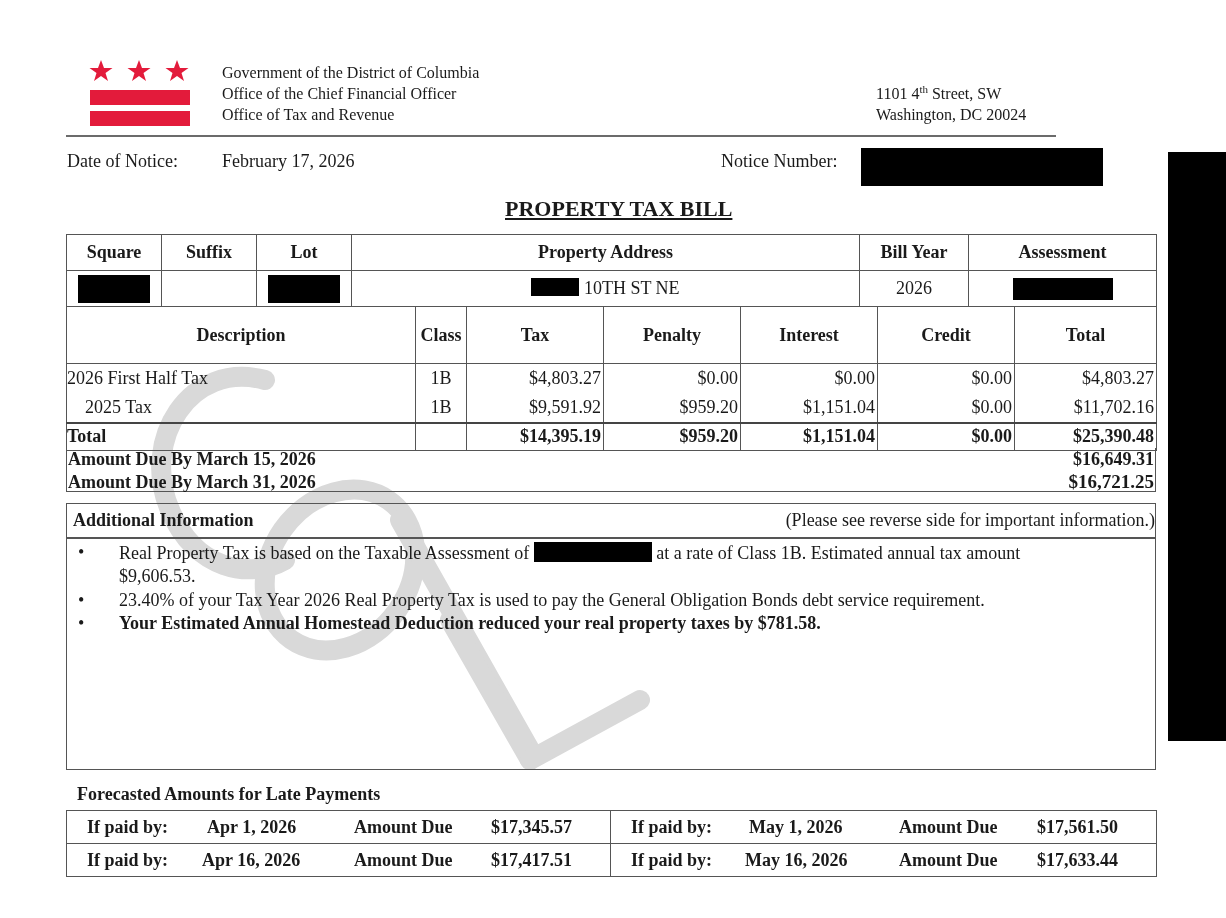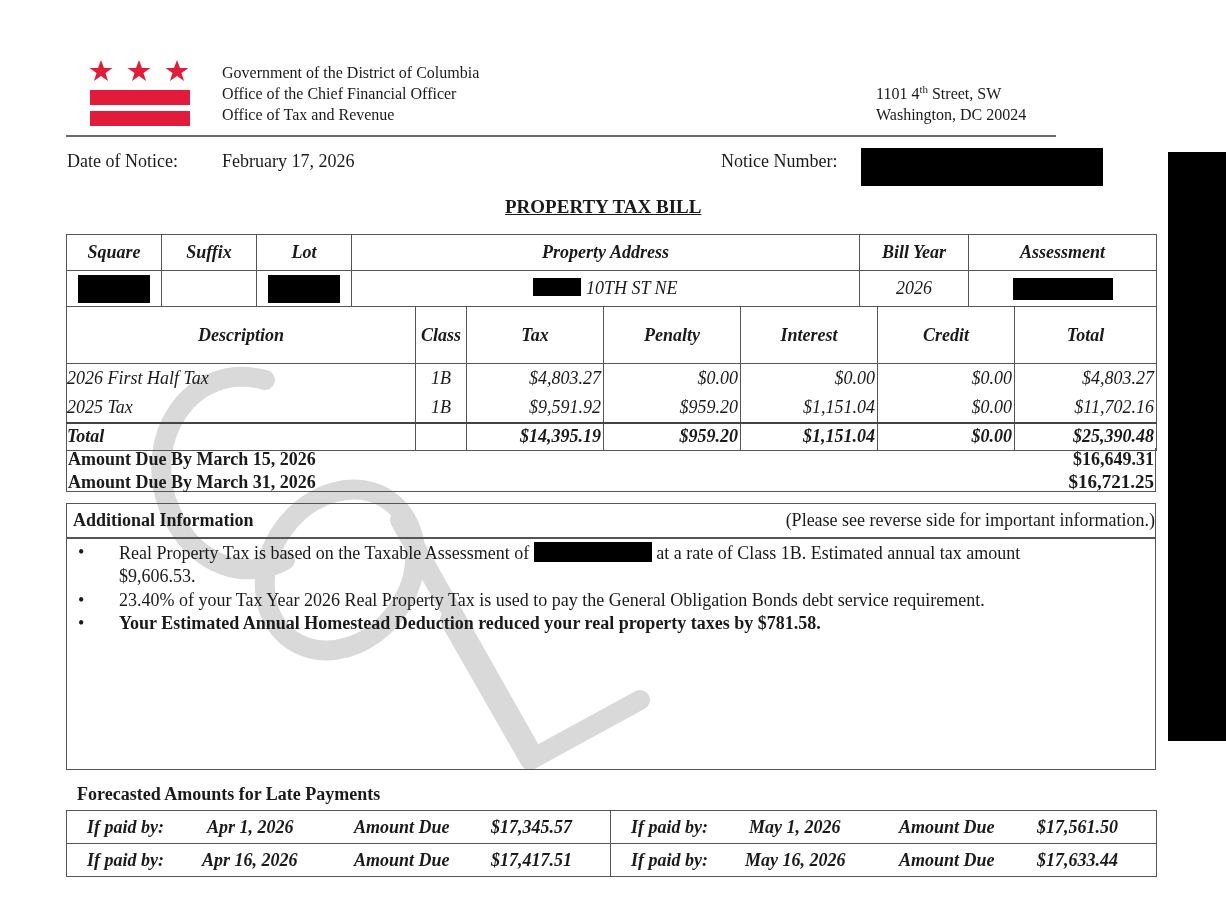--- a/index.html
+++ b/index.html
@@ -8,21 +8,21 @@
     font-family:"Liberation Serif", "DejaVu Serif", serif; color:#1a1a1a;
   }
   .abs { position:absolute; }
   .b { font-weight:bold; }
   .line { position:absolute; background:#6b6b6b; }
   .redact { position:absolute; background:#000; }
   .hdr-text { font-size:16px; line-height:21px; }
   .th { font-weight:bold; font-size:18px; text-align:center; }
   .r { text-align:right; }
   .c { text-align:center; }
-  table.grid { position:absolute; border-collapse:collapse; table-layout:fixed;font-style:italic; }
+  table.grid { position:absolute; border-collapse:collapse; table-layout:fixed; }
   table.grid td { border:1.5px solid #555; padding:0 2px; box-sizing:border-box; font-size:18px; white-space:nowrap; }
   .watermark { position:absolute; left:150px; top:320px; width:520px; height:470px; pointer-events:none; }
   .bullet { position:absolute; left:78px; font-size:18px; }
   .info-text { position:absolute; left:119px; font-size:18px; white-space:nowrap; }
   .late td { font-weight:bold; font-size:18px; }
 </style>
 </head>
 <body>
 
 <svg class="watermark" viewBox="0 0 520 470">
@@ -57,21 +57,21 @@
 </div>
 <div class="line" style="left:66px;top:135px;width:990px;height:2px;"></div>
 
 <div class="abs" style="left:67px;top:151px;font-size:18px;">Date of Notice:</div>
 <div class="abs" style="left:222px;top:151px;font-size:18px;">February 17, 2026</div>
 <div class="abs" style="left:721px;top:151px;font-size:18px;">Notice Number:</div>
 <div class="redact" style="left:861px;top:148px;width:242px;height:38px;"></div>
 
 <div class="redact" style="left:1168px;top:152px;width:58px;height:589px;"></div>
 
-<div class="abs b" style="left:505px;top:196px;font-size:19px;text-decoration:underline;">PROPERTY TAX BILL</div>
+<div class="abs b" style="left:505px;top:196px;font-size:22px;text-decoration:underline;">PROPERTY TAX BILL</div>
 
 <table class="grid" style="left:66px;top:234px;width:1090px;">
   <colgroup>
       <col style="width:95px">
       <col style="width:95px">
       <col style="width:95px">
       <col style="width:508px">
       <col style="width:109px">
       <col style="width:188px">
     </colgroup>
@@ -124,21 +124,21 @@
   <tr style="height:30px;">
     <td style="border-bottom:none;padding-left:0;">2026 First Half Tax</td>
     <td class="c" style="border-bottom:none;">1B</td>
     <td class="r" style="border-bottom:none;">$4,803.27</td>
     <td class="r" style="border-bottom:none;">$0.00</td>
     <td class="r" style="border-bottom:none;">$0.00</td>
     <td class="r" style="border-bottom:none;">$0.00</td>
     <td class="r" style="border-bottom:none;">$4,803.27</td>
   </tr>
   <tr style="height:29px;">
-    <td style="border-top:none;padding-left:0;">2025 Tax</td>
+    <td style="border-top:none;padding-left:18px;">2025 Tax</td>
     <td class="c" style="border-top:none;">1B</td>
     <td class="r" style="border-top:none;">$9,591.92</td>
     <td class="r" style="border-top:none;">$959.20</td>
     <td class="r" style="border-top:none;">$1,151.04</td>
     <td class="r" style="border-top:none;">$0.00</td>
     <td class="r" style="border-top:none;">$11,702.16</td>
   </tr>
   <tr style="height:28px;border-top:2.5px solid #444;">
     <td class="b" style="padding-left:0;border-top:2.5px solid #444;">Total</td>
     <td style="border-top:2.5px solid #444;"></td>

